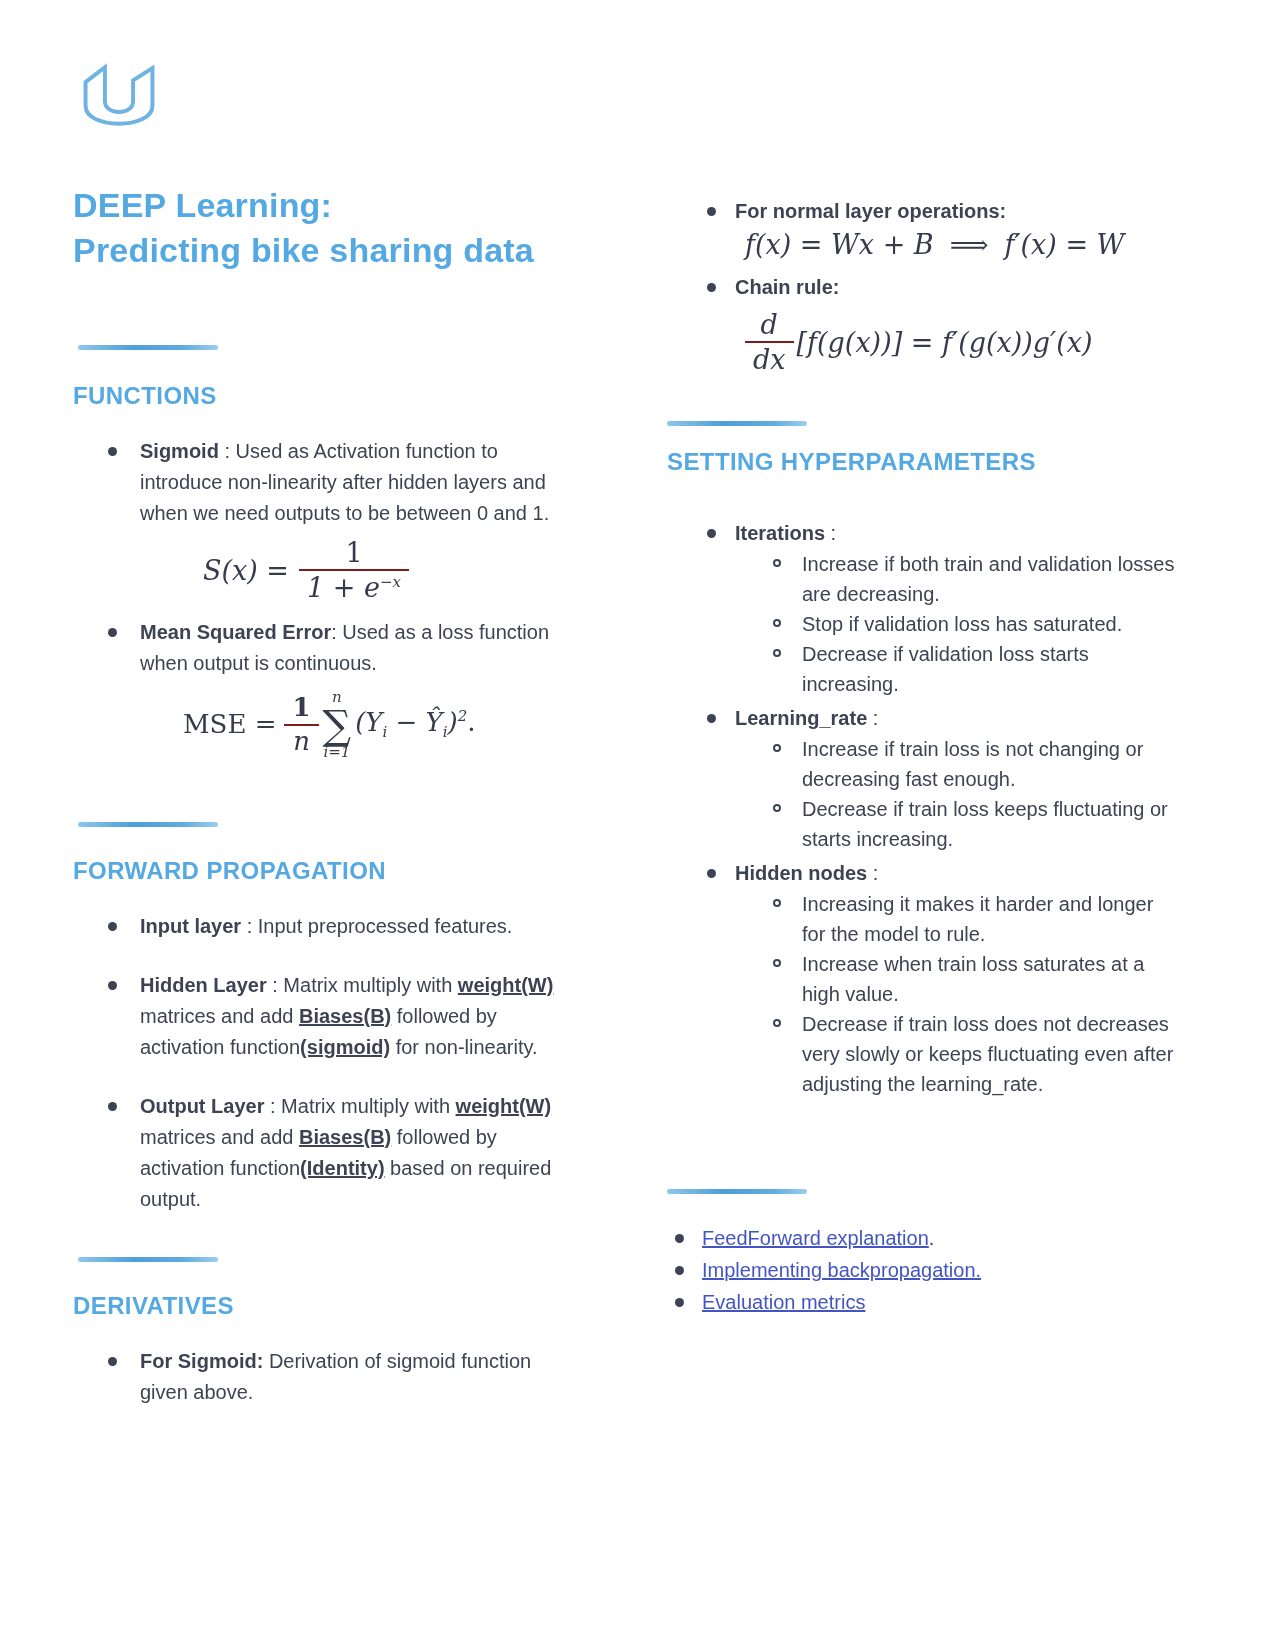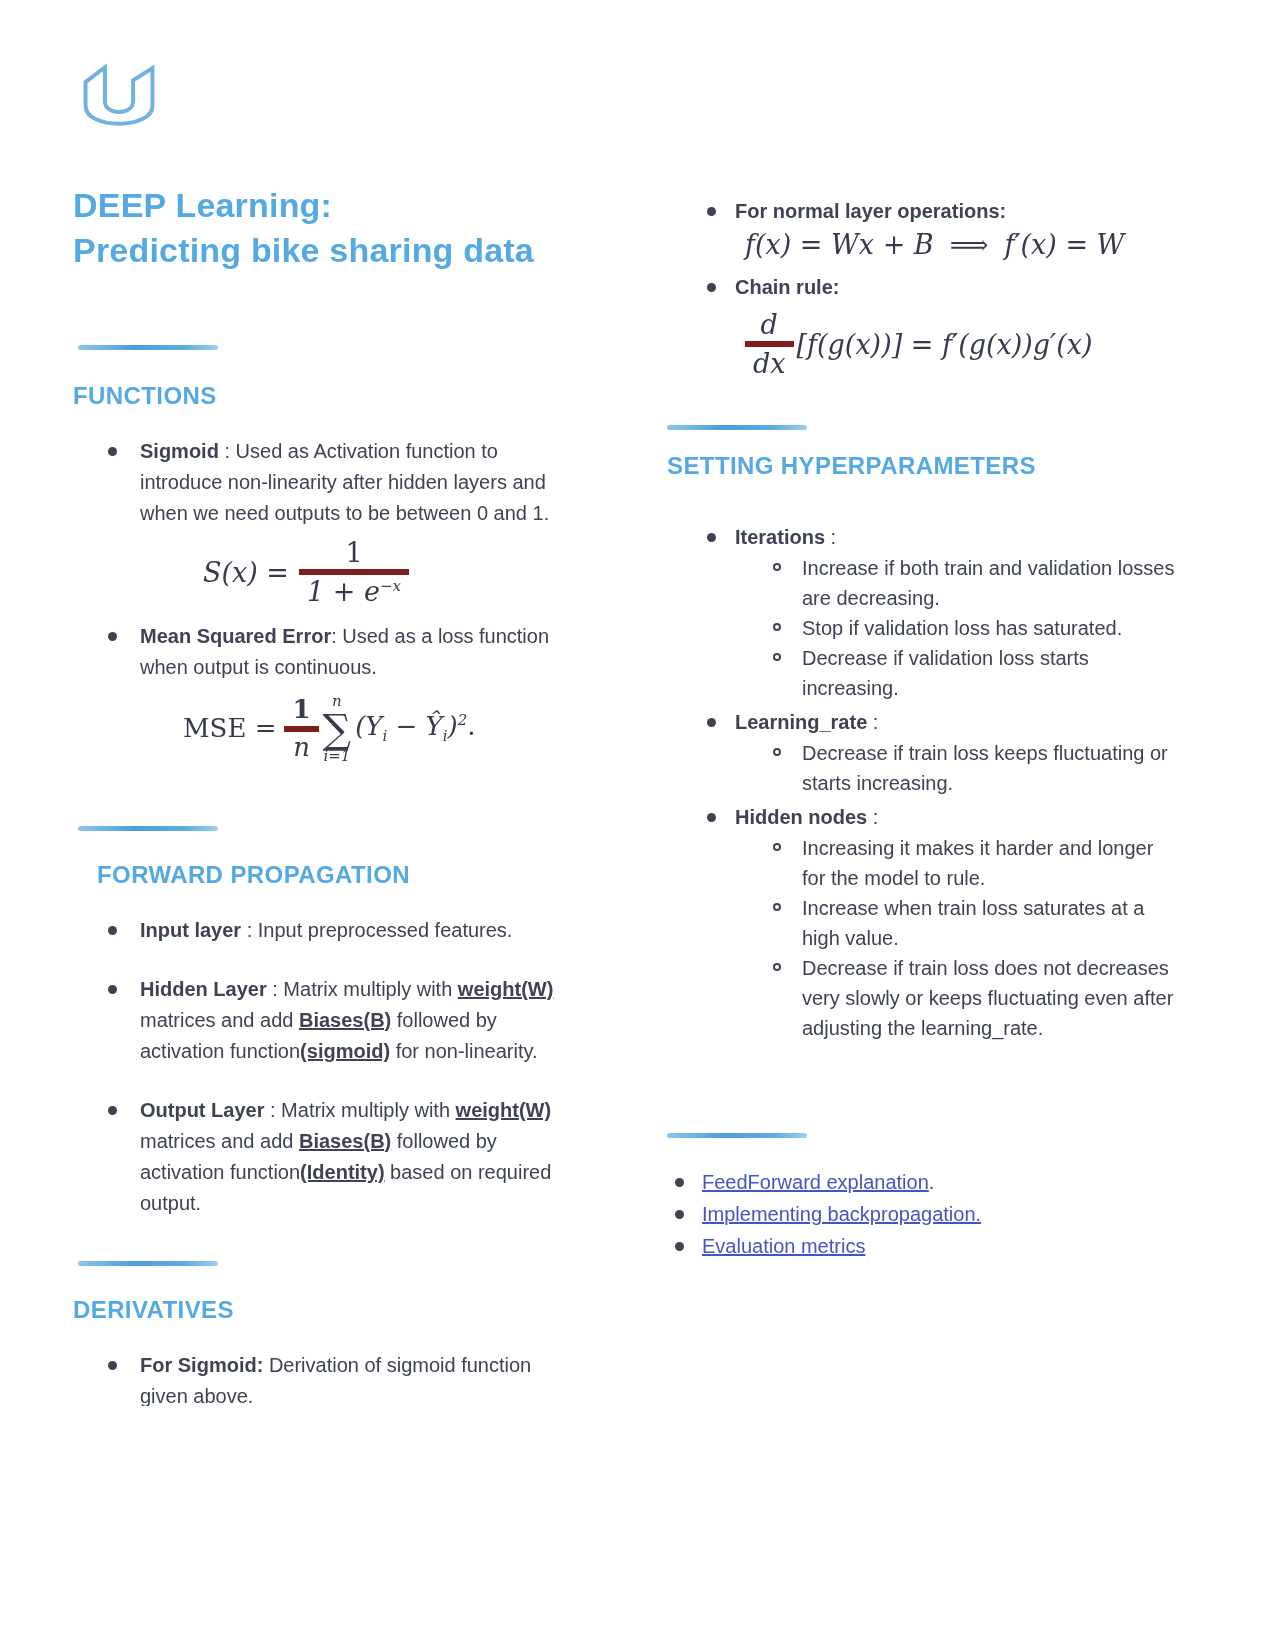--- a/index.html
+++ b/index.html
@@ -50,21 +50,21 @@
   }
 
   b.term { font-weight:bold; }
   .bu { font-weight:bold; text-decoration:underline; }
 
   .math {
     font-family:"DejaVu Serif","DejaVu Sans",serif; font-style:italic;
     font-size:27px; color:#363b4c; display:flex; align-items:center;
   }
   .frac { display:inline-flex; flex-direction:column; text-align:center; line-height:1.15; }
-  .frac .den { border-top:6px solid #7f1d1d; padding:1px 8px 0 8px; }
+  .frac .den { border-top:2px solid #7f1d1d; padding:1px 8px 0 8px; }
   .frac .num { padding:0 8px 1px 8px; }
   .sum { display:inline-flex; flex-direction:column; align-items:center; line-height:1; margin:0 4px; }
   .sum .lim { font-size:15px; line-height:1.1; }
   .sum .sig { font-size:40px; font-style:normal; line-height:0.95; }
   sub,sup { font-size:15px; }
   .rm { font-style:normal; }
   .arrow { font-style:normal; margin:0 16px; }
   .mgap { margin:0 3px; }
 
   a.ref-link { color:#4355c4; text-decoration:underline; }
@@ -121,21 +121,21 @@
           <span class="lim">n</span>
           <span class="sig">∑</span>
           <span class="lim">i=1</span>
         </span>
         <span><span>(Y</span><sub>i</sub><span> − </span><span>Ŷ</span><sub>i</sub><span>)</span><sup>2</sup><span class="rm">.</span></span>
       </div>
     </div>
 
     <div class="divider" style="margin-top:62px;"></div>
 
-    <h2 class="sec" style="margin-top:30px;margin-left:24px;">FORWARD PROPAGATION</h2>
+    <h2 class="sec" style="margin-top:30px;">FORWARD PROPAGATION</h2>
 
     <div class="body-txt">
       <div class="b-main" style="margin-top:26px;">
         <b class="term">Input layer</b><span> : Input preprocessed features.</span>
       </div>
       <div class="b-main" style="margin-top:28px;">
         <b class="term">Hidden Layer</b><span> : Matrix multiply with </span><span class="bu">weight(W)</span><span> matrices and add </span><span class="bu">Biases(B)</span><span> followed by activation function</span><span class="bu">(sigmoid)</span><span> for non-linearity.</span>
       </div>
       <div class="b-main" style="margin-top:28px;">
         <b class="term">Output Layer</b><span> : Matrix multiply with </span><span class="bu">weight(W)</span><span> matrices and add </span><span class="bu">Biases(B)</span><span> followed by activation function</span><span class="bu">(Identity)</span><span> based on required output.</span>
@@ -188,20 +188,21 @@
       <div class="b-main">
         <b class="term">Iterations</b><span> :</span>
       </div>
       <div class="b-sub">Increase if both train and validation losses are decreasing.</div>
       <div class="b-sub">Stop if validation loss has saturated.</div>
       <div class="b-sub">Decrease if validation loss starts increasing.</div>
 
       <div class="b-main" style="margin-top:4px;">
         <b class="term">Learning_rate</b><span> :</span>
       </div>
+      <div class="b-sub">Increase if train loss is not changing or decreasing fast enough.</div>
       <div class="b-sub">Decrease if train loss keeps fluctuating or starts increasing.</div>
 
       <div class="b-main" style="margin-top:4px;">
         <b class="term">Hidden nodes</b><span> :</span>
       </div>
       <div class="b-sub">Increasing it makes it harder and longer for the model to rule.</div>
       <div class="b-sub">Increase when train loss saturates at a high value.</div>
       <div class="b-sub">Decrease if train loss does not decreases very slowly or keeps fluctuating even after adjusting the learning_rate.</div>
     </div>
 

